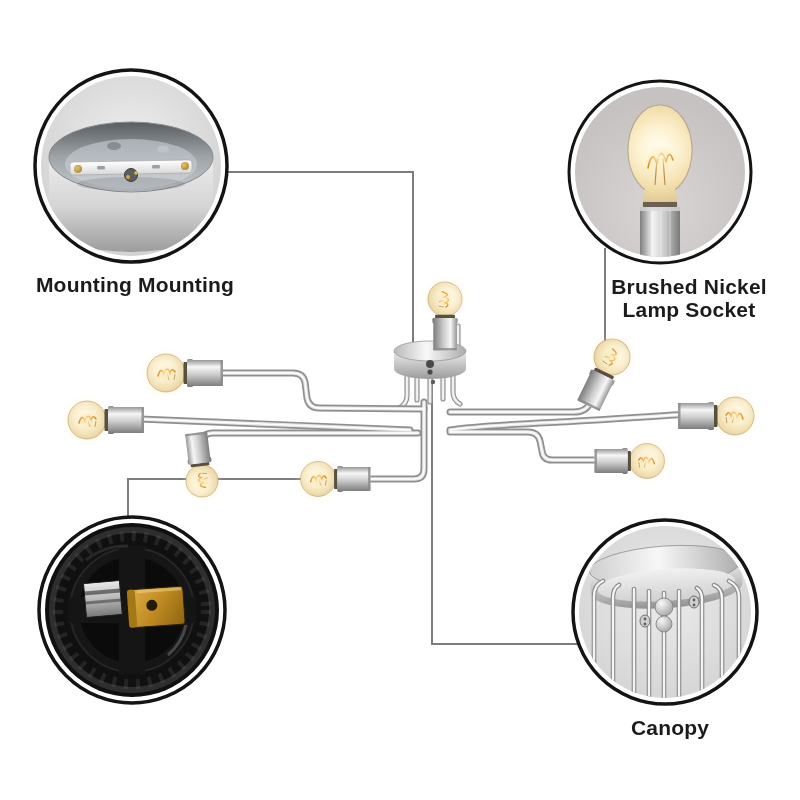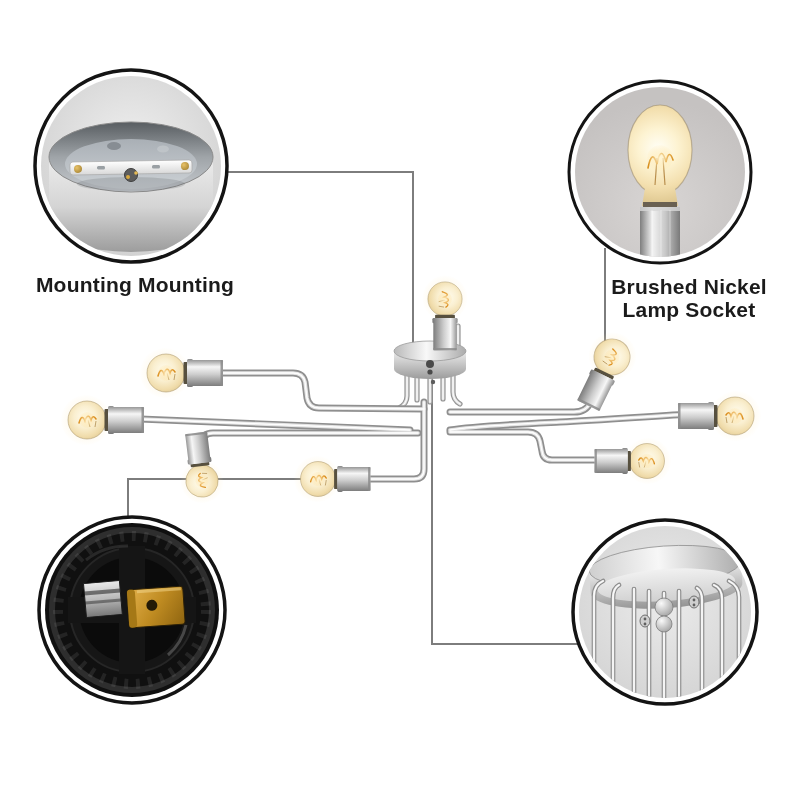--- a/index.html
+++ b/index.html
@@ -338,13 +338,14 @@
       <ellipse cx="694" cy="602" rx="5" ry="6" fill="#cfcfcf" stroke="#6e6e6e" stroke-width="1"></ellipse>
       <circle cx="694" cy="600" r="1.4" fill="#5f5f5f"></circle>
           <circle cx="694" cy="605" r="1.4" fill="#5f5f5f"></circle>
     </g>
     <circle cx="665" cy="612" r="92" fill="none" stroke="#141414" stroke-width="3.5"></circle>
   </g>
 </svg>
 
 <div class="callout-label" style="left:15px;top:273px;width:240px;">Mounting Mounting</div>
 <div class="callout-label" style="left:560px;top:275px;width:170px;margin-left:44px;">Brushed Nickel Lamp Socket</div>
+<div class="callout-label" style="left:585px;top:716px;width:170px;">Canopy</div>
 </div>
 
 </body></html>

